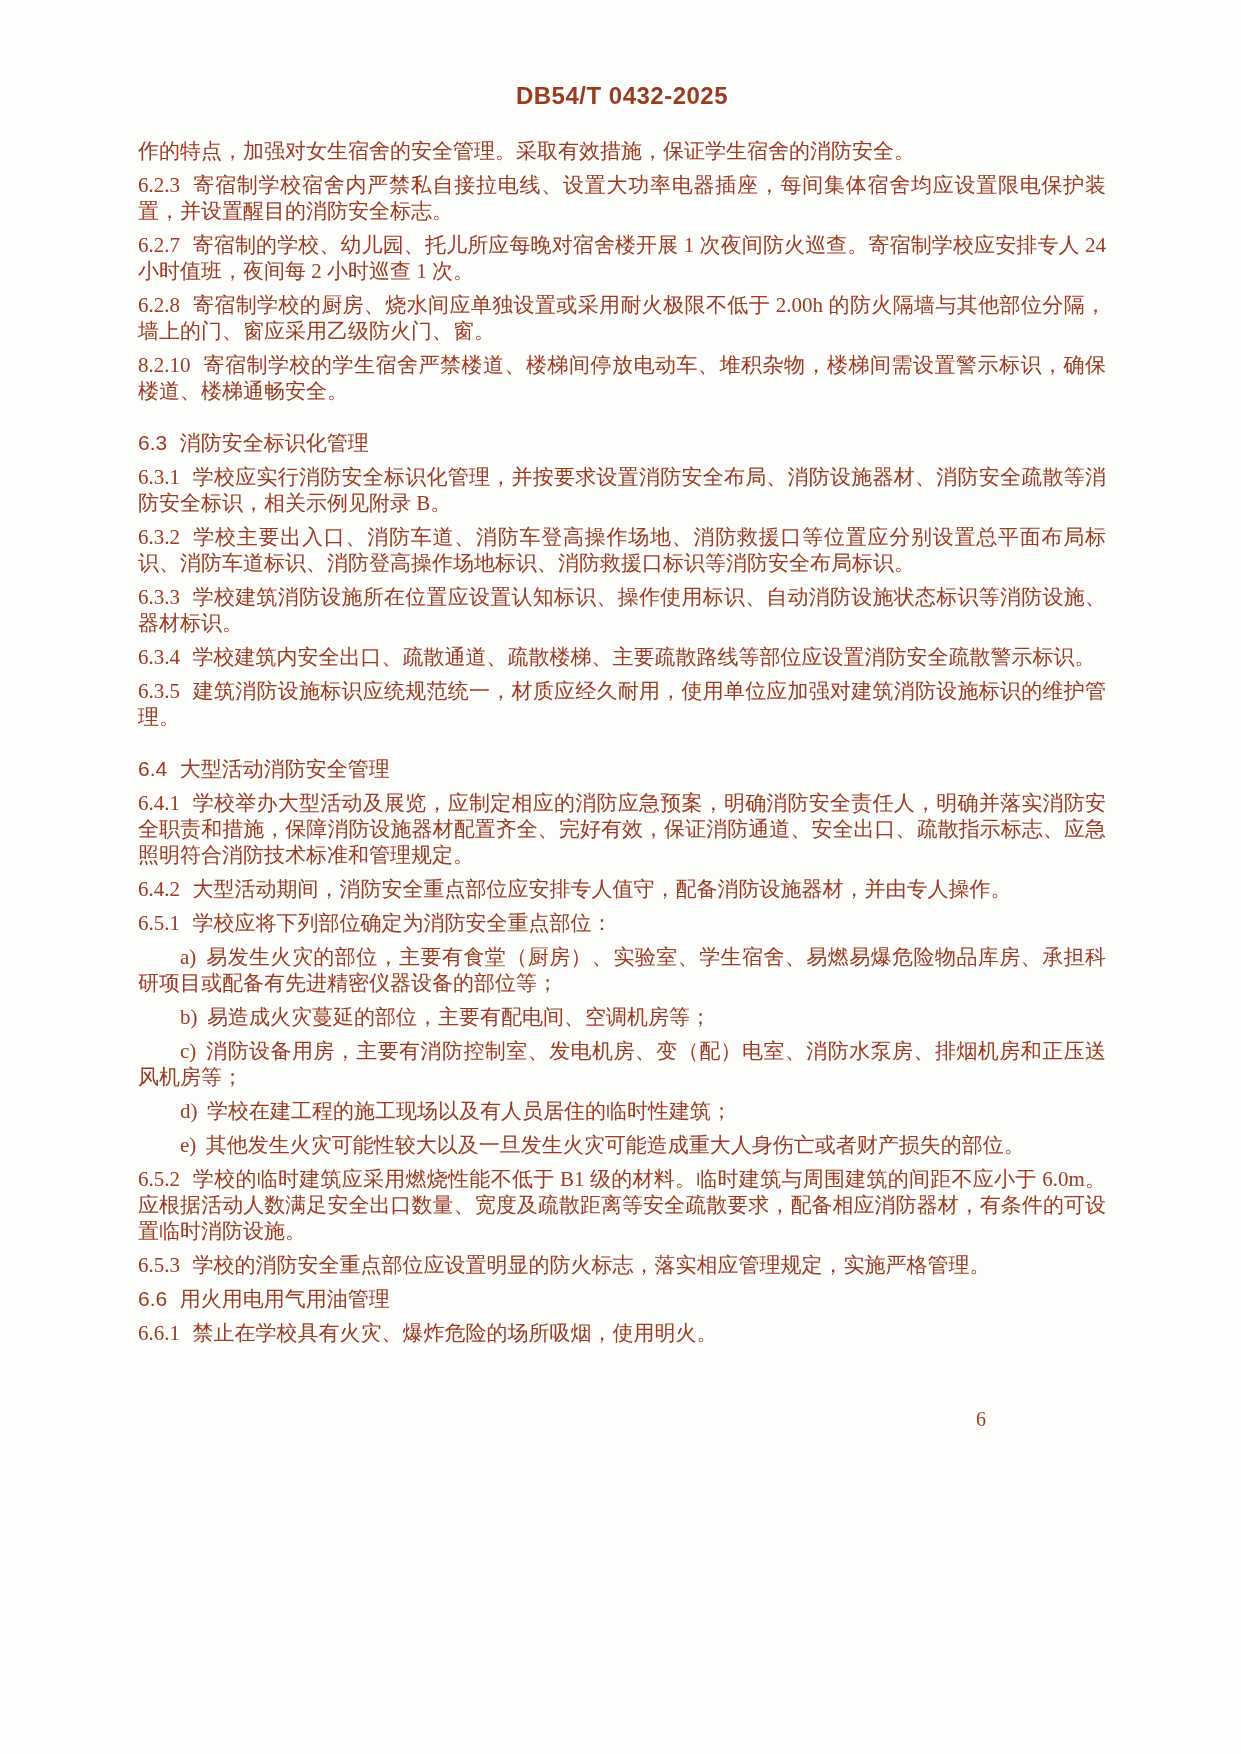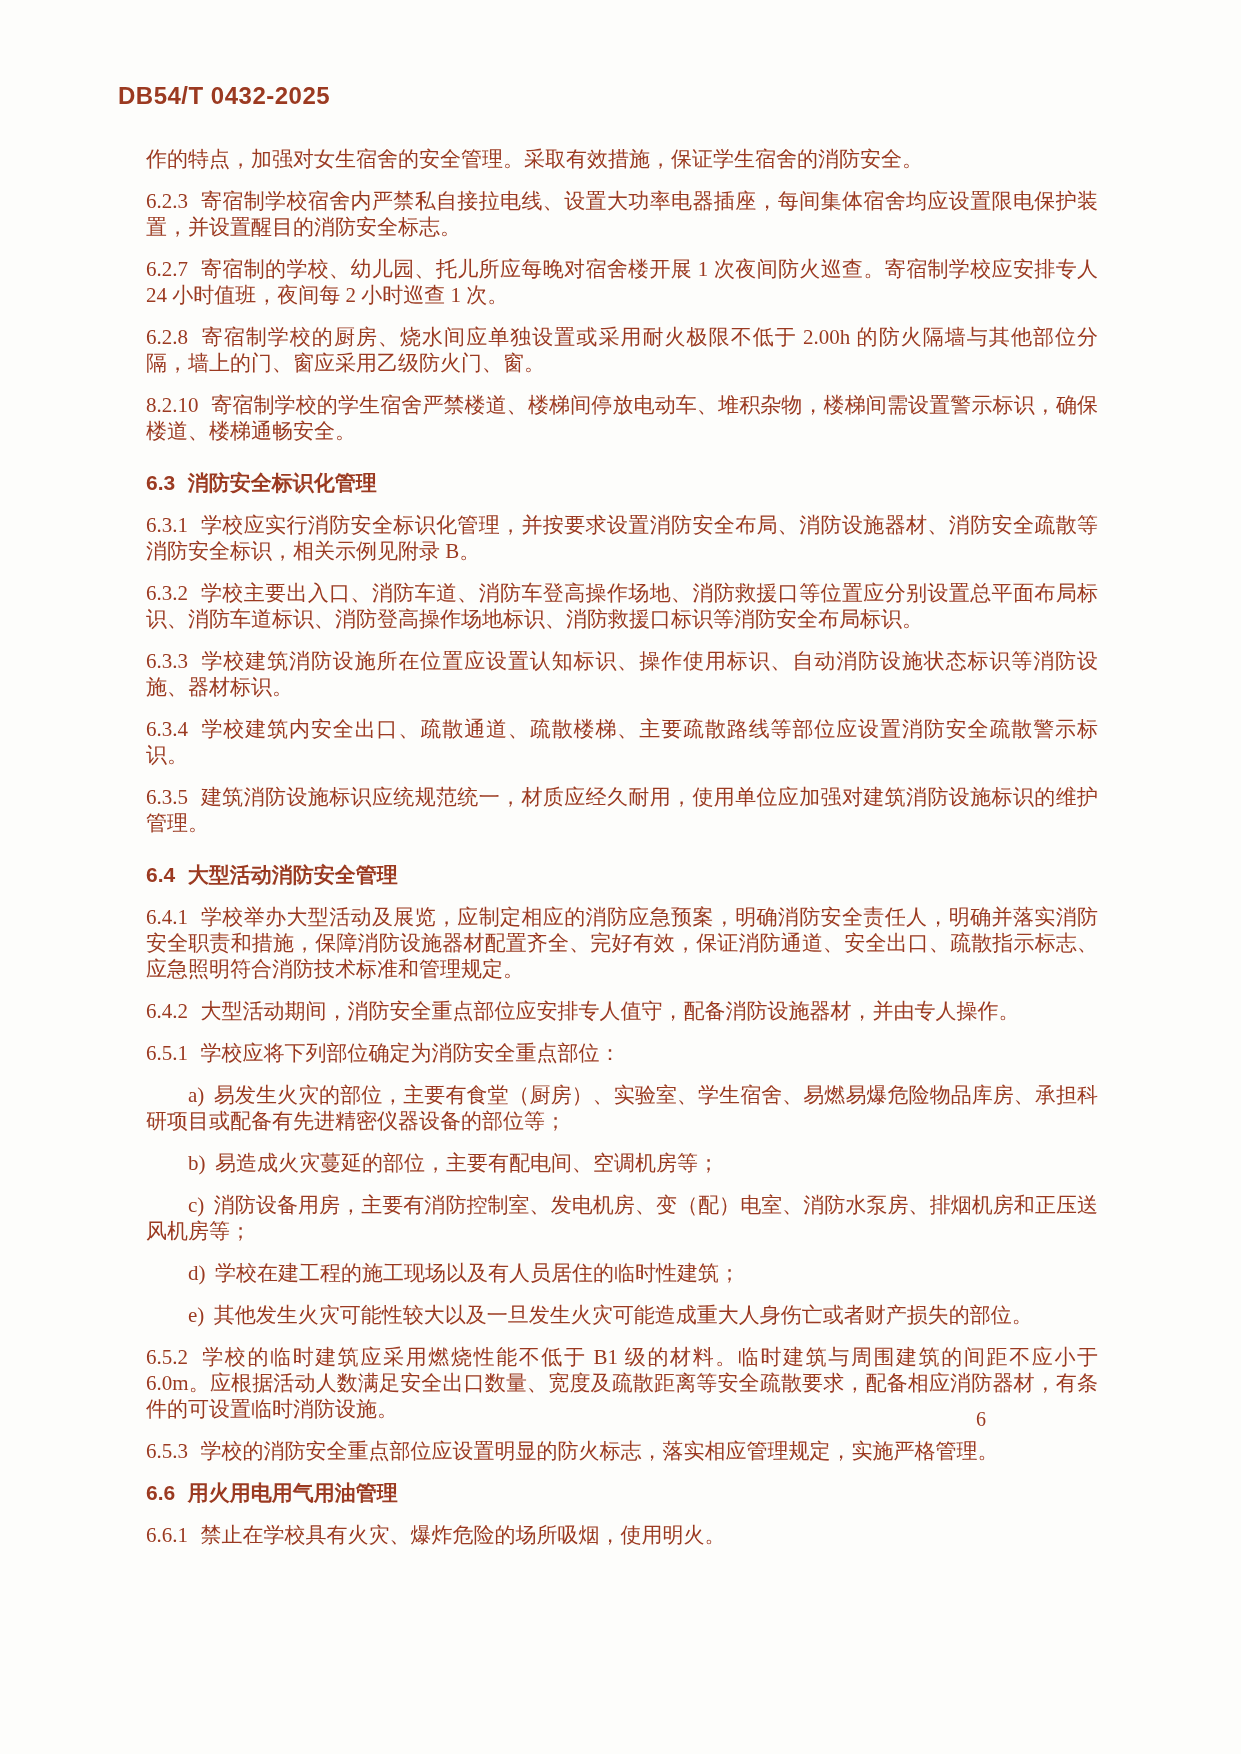--- a/index.html
+++ b/index.html
@@ -12,45 +12,45 @@
     width:1241px;
     height:1754px;
     background:var(--paper);
     font-family:"Liberation Serif","DejaVu Serif",serif;
     color:var(--ink);
     overflow:hidden;
   }
   .header{
     position:absolute;
     top:82px;
-    left:118px;
+    left:130px;
     width:984px;
-    text-align:left;
+    text-align:center;
   }
   .std-no{
     font-family:"Liberation Sans","DejaVu Sans",sans-serif;
     font-weight:600;
     font-size:24px;
     letter-spacing:0.5px;
   }
   .doc-body{
     position:absolute;
     top:130px;
     left:130px;
     width:984px;
     font-size:21px;
     line-height:26px;
     text-align:justify;
   }
-  .doc-body p{margin:16px;padding:0;}
+  .doc-body p{margin:8px;padding:0;}
   p.para{text-align:justify;}
   p.cont{}
   p.heading{
     font-family:"Liberation Sans","DejaVu Sans",sans-serif;
-    font-weight:bold;
+    font-weight:normal;
     text-align:left;
   }
   p.spaced{margin-top:26px;}
   p.item{text-indent:2em;}
   .label{margin-right:0.6em;}
   p.item .label{margin-right:0.45em;}
   .page-num{
     position:absolute;
     top:1408px;
     left:130px;

